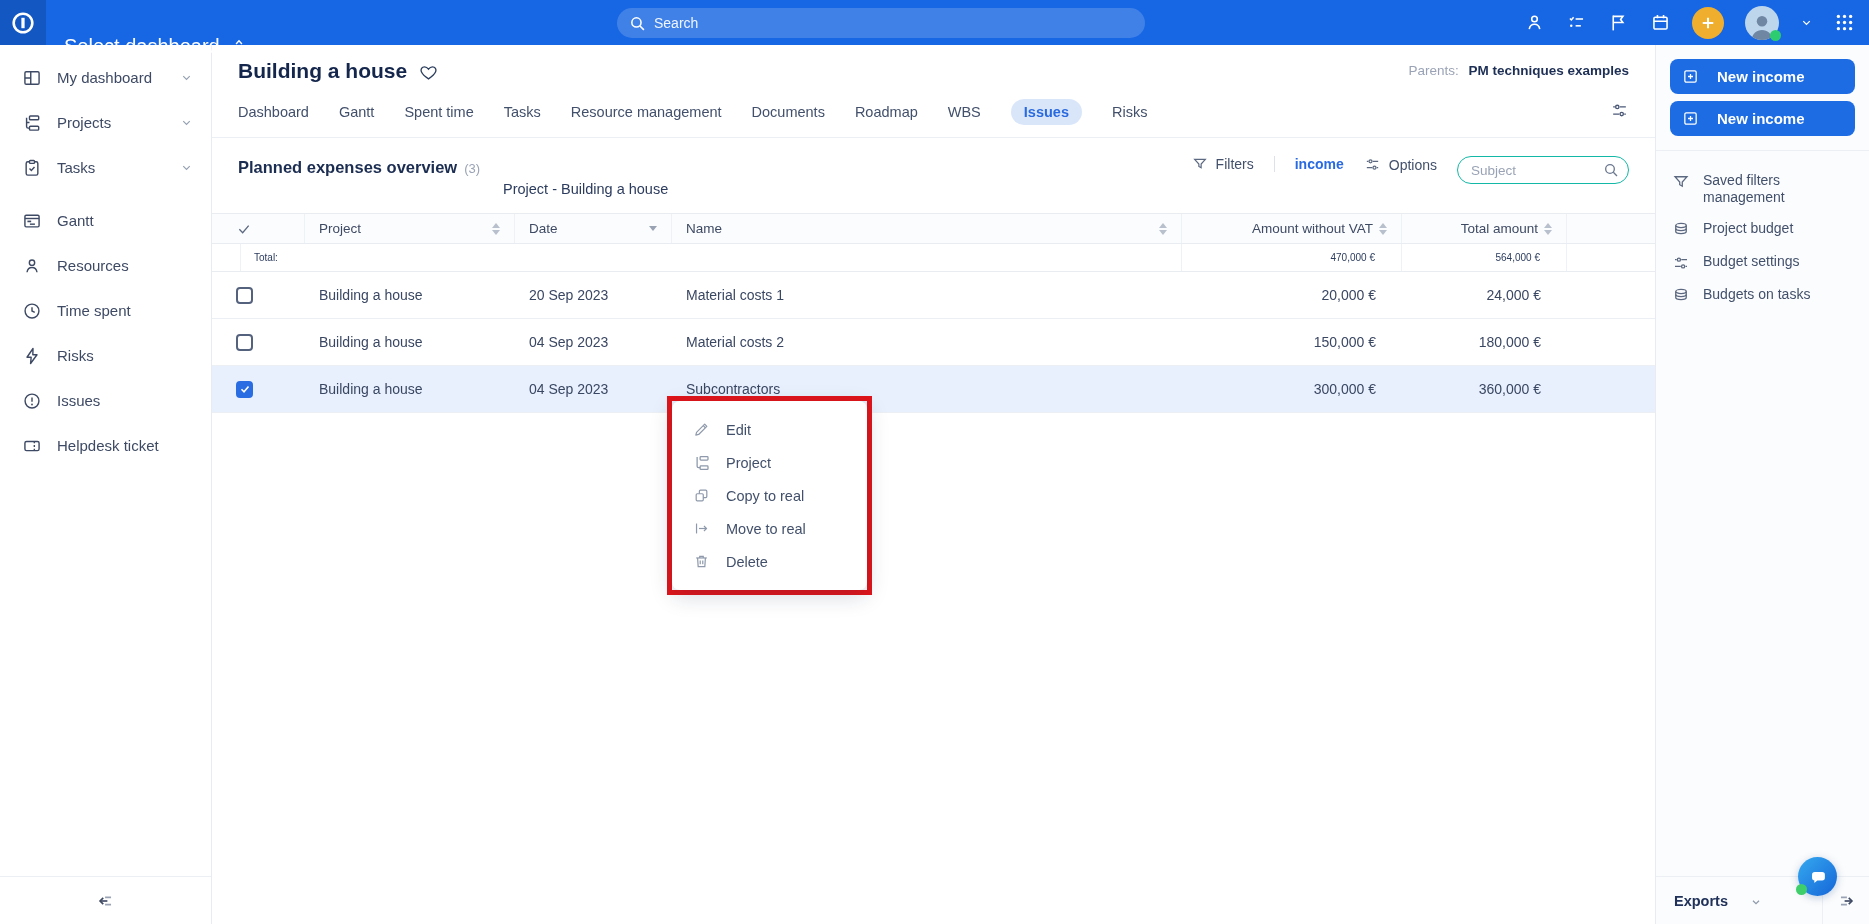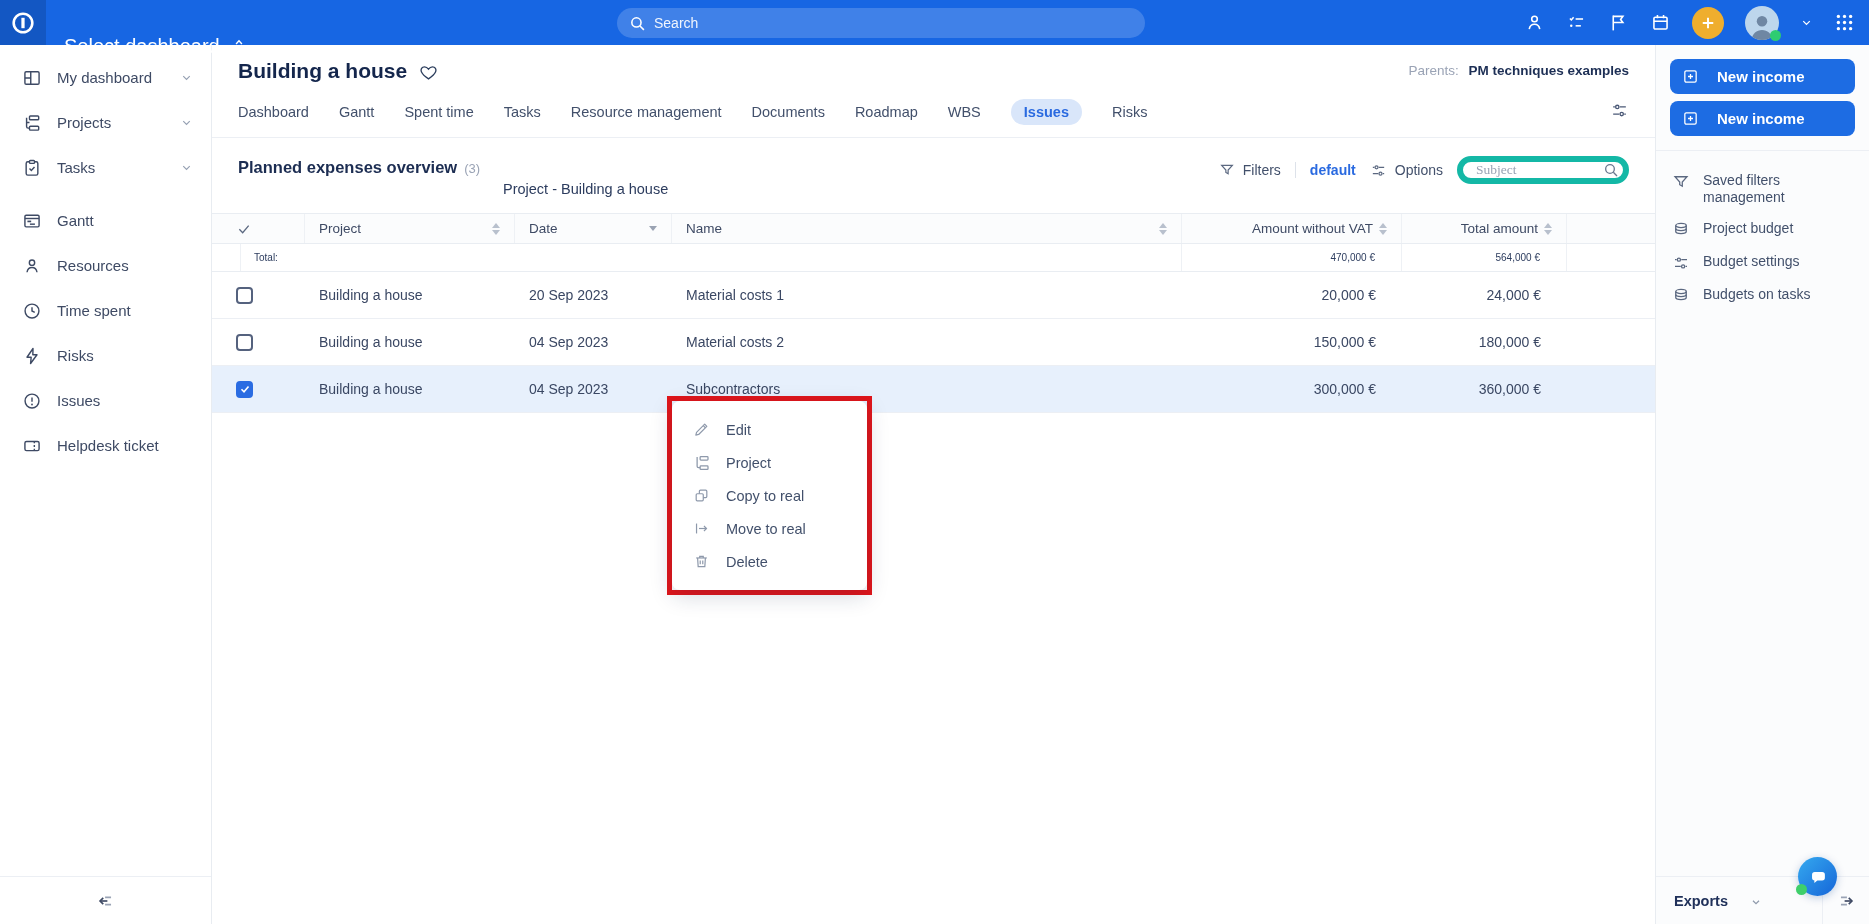--- a/index.html
+++ b/index.html
@@ -62,30 +62,30 @@
   .tab.active { background:#d9e6fa; color:#2a6ae0; padding:5px 13px;
     border-radius:14px; font-weight:bold; }
   .tabs-settings { position:absolute; right:0; top:2px; color:#4a5876; cursor:pointer; }
 
   .toolbar { position:relative; padding:20px 26px 16px 26px; }
   .tb-heading { display:flex; align-items:baseline; gap:7px; }
   .tb-heading .h { font-size:16.5px; font-weight:bold; color:#1c2d52; }
   .tb-heading .count { font-size:13px; color:#9aa3b5; }
   .tb-subtitle { margin:4px 0 0 265px; font-size:14.5px; color:#2c3c5e; }
   .filters-cluster { position:absolute; right:26px; top:18px; display:flex;
-    align-items:center; gap:14px; }
+    align-items:flex-start; gap:20px; }
   .f-item { display:flex; align-items:center; gap:8px; font-size:14px;
     color:#42506b; cursor:pointer; }
   .f-item .ic { color:#5b6880; }
   .f-divider { width:1px; height:16px; background:#dde2ea; }
   .f-default { color:#2a6ae0; font-size:14px; font-weight:bold; cursor:pointer; }
   .subject-box { position:relative; }
-  .subject-box input { width:172px; height:28px; border:6px solid #14b8a6;
+  .subject-box input { width:172px; height:28px; border:1px solid #14b8a6;
     border-radius:14px; padding:0 32px 0 13px; font-size:13.5px; outline:none;
-    color:#42506b; font-family:Liberation Serif, serif; }
+    color:#42506b; font-family:Liberation Sans, sans-serif; }
   .subject-box input::placeholder { color:#9aa3b5; }
   .subject-box .ic { position:absolute; right:10px; top:6px; color:#6b7890;
     cursor:pointer; }
 
   
   .grid-head, .grid-total, .grid-row { display:grid;
     grid-template-columns:93px 210px 157px 1fr 220px 165px 88px; align-items:center; }
   .grid-total { grid-template-columns:28px 1fr 220px 165px 88px; }
   .grid-head { height:31px; background:#fbfcfd; border-top:1px solid #e9edf2;
     border-bottom:1px solid #e9edf2; font-size:13.5px; color:#3e4a64; }
@@ -404,21 +404,21 @@
     <div class="filters-cluster">
       <span class="f-item">
         <span class="ic">
           <svg width="16" height="16" viewBox="0 0 24 24" fill="none" stroke="currentColor" stroke-width="1.8">
             <path d="M4 5h16l-6.3 7v5.6l-3.4-2V12L4 5z"></path>
           </svg>
           </span>
         <span>Filters</span>
       </span>
       <span class="f-divider"></span>
-      <span class="f-default">default</span>
+      <span class="f-default">income</span>
       <span class="f-item">
         <span class="ic">
           <svg width="17" height="17" viewBox="0 0 24 24" fill="none" stroke="currentColor" stroke-width="1.8">
             <circle cx="9.2" cy="7.5" r="2.1"></circle>
               <path d="M12.4 7.5H20M4 7.5h2.2"></path>
             <circle cx="14.8" cy="16.5" r="2.1"></circle>
               <path d="M4 16.5h7.7M18 16.5h2"></path>
           </svg>
           </span>
         <span>Options</span>

